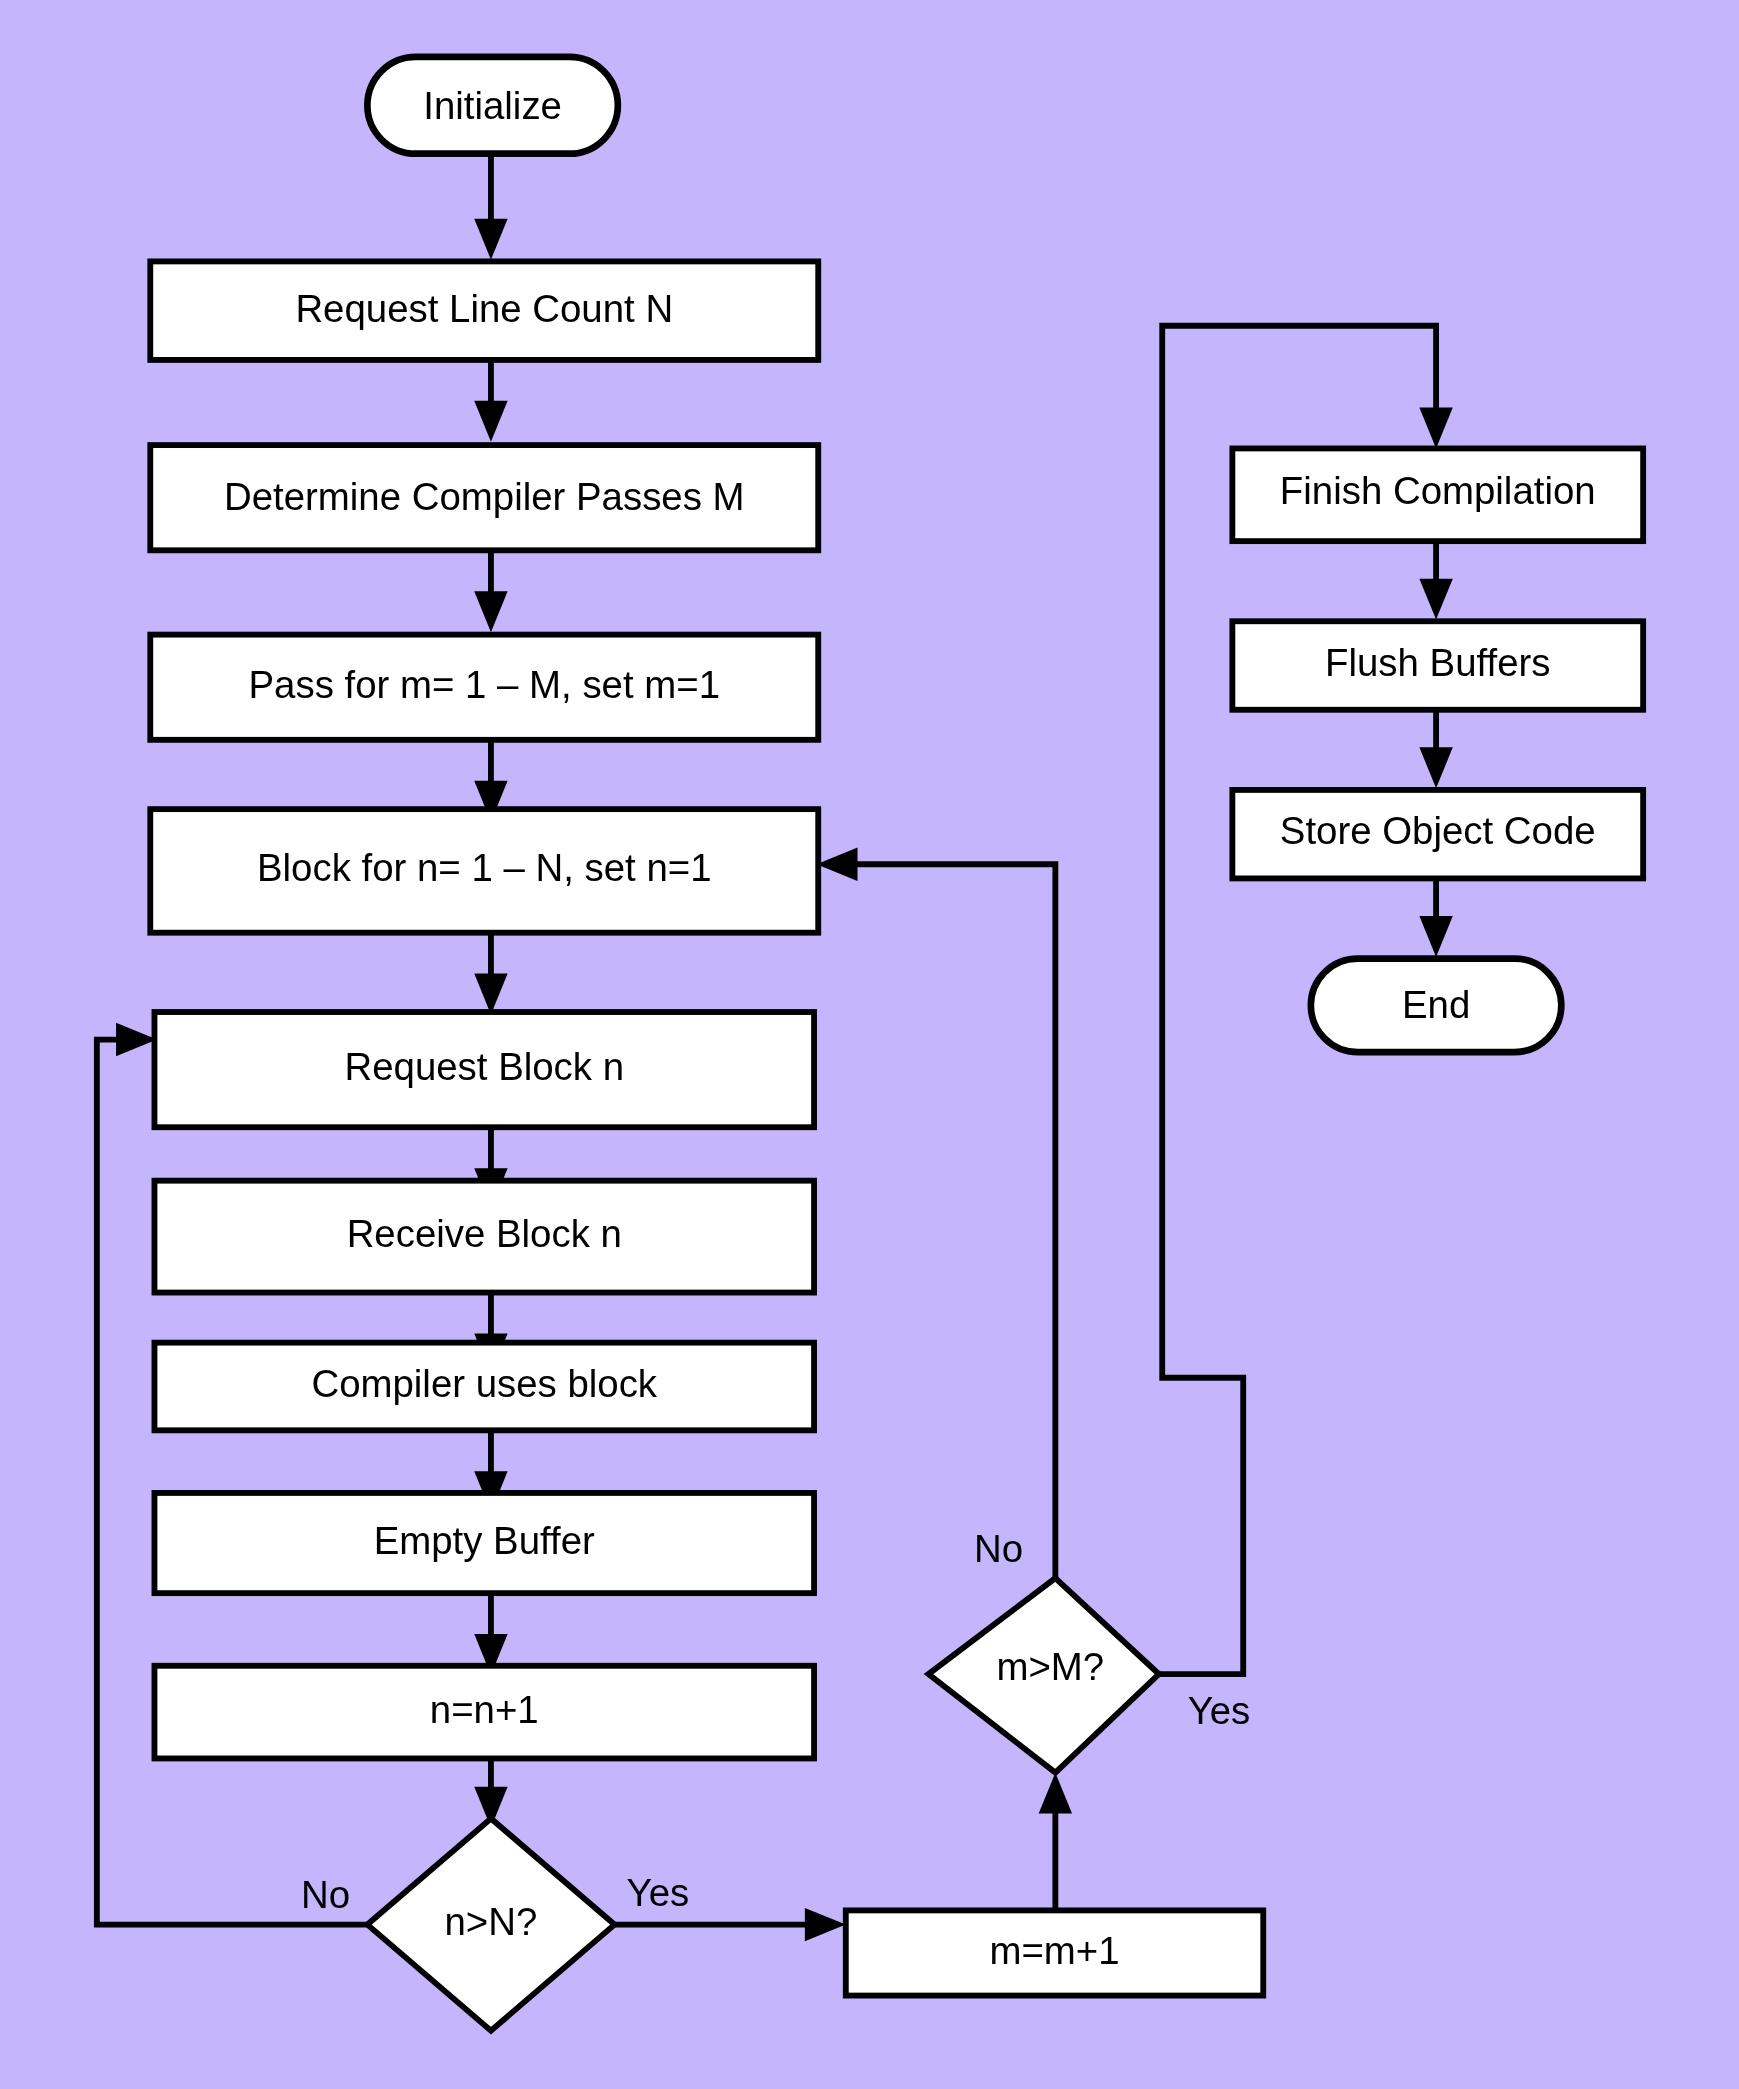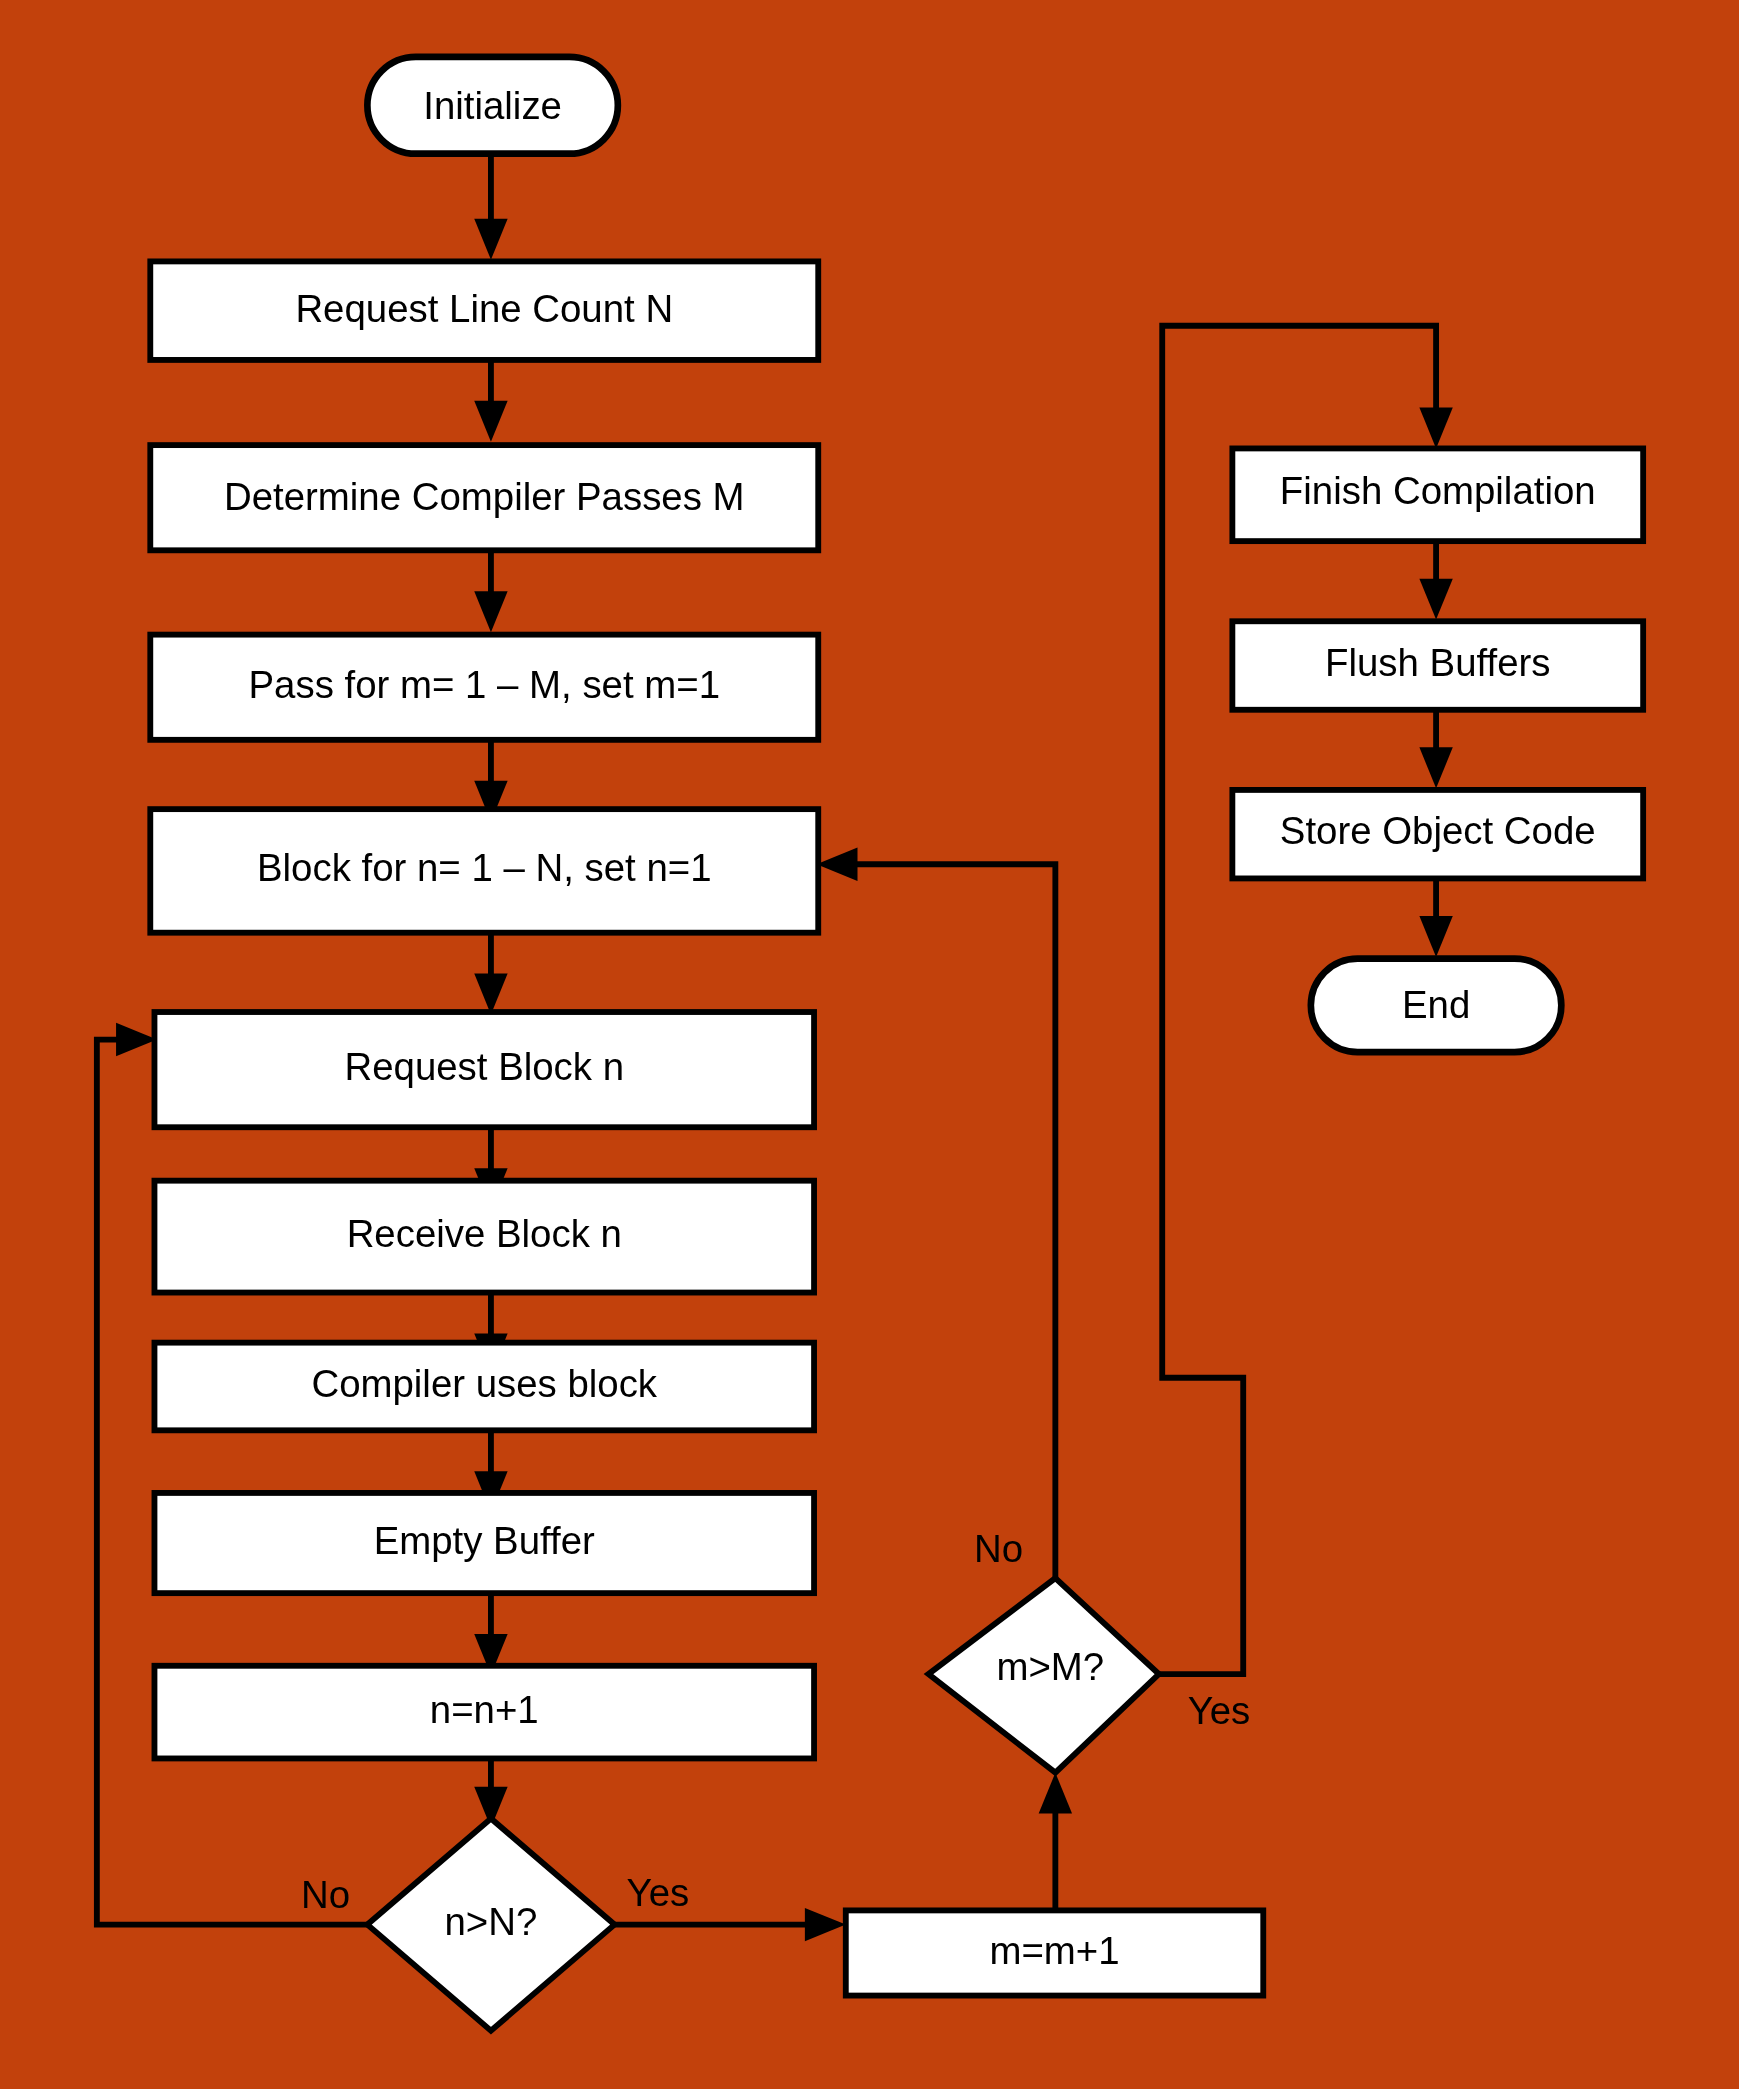--- a/index.html
+++ b/index.html
@@ -8,21 +8,21 @@
     padding: 0;
     background: #ffffff;
   }
   body {
     font-family: "Liberation Sans", sans-serif;
   }
   #flowchart-root {
     position: relative;
     width: 1740px;
     height: 2090px;
-    background: #c2410c;
+    background: #c4b5fd;
     overflow: hidden;
   }
   svg#flow-svg {
     display: block;
     width: 1740px;
     height: 2090px;
   }
   .node-rect,
   .node-term,
   .node-diamond {

